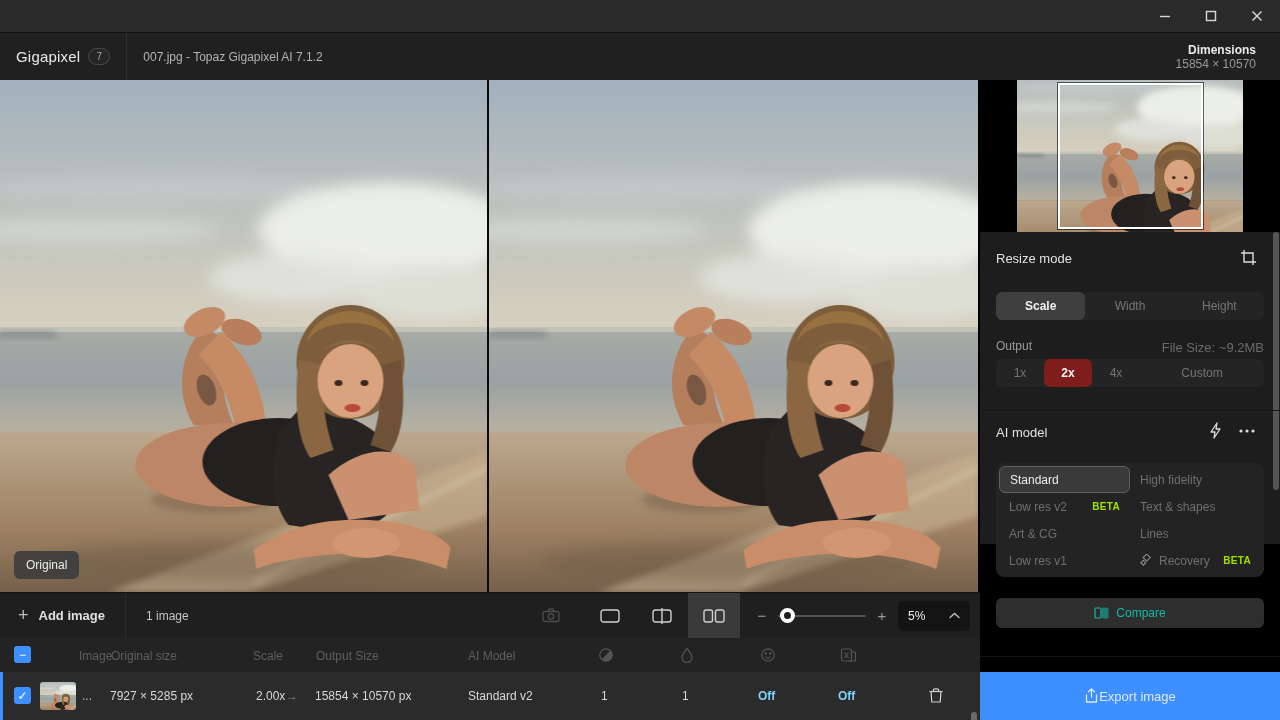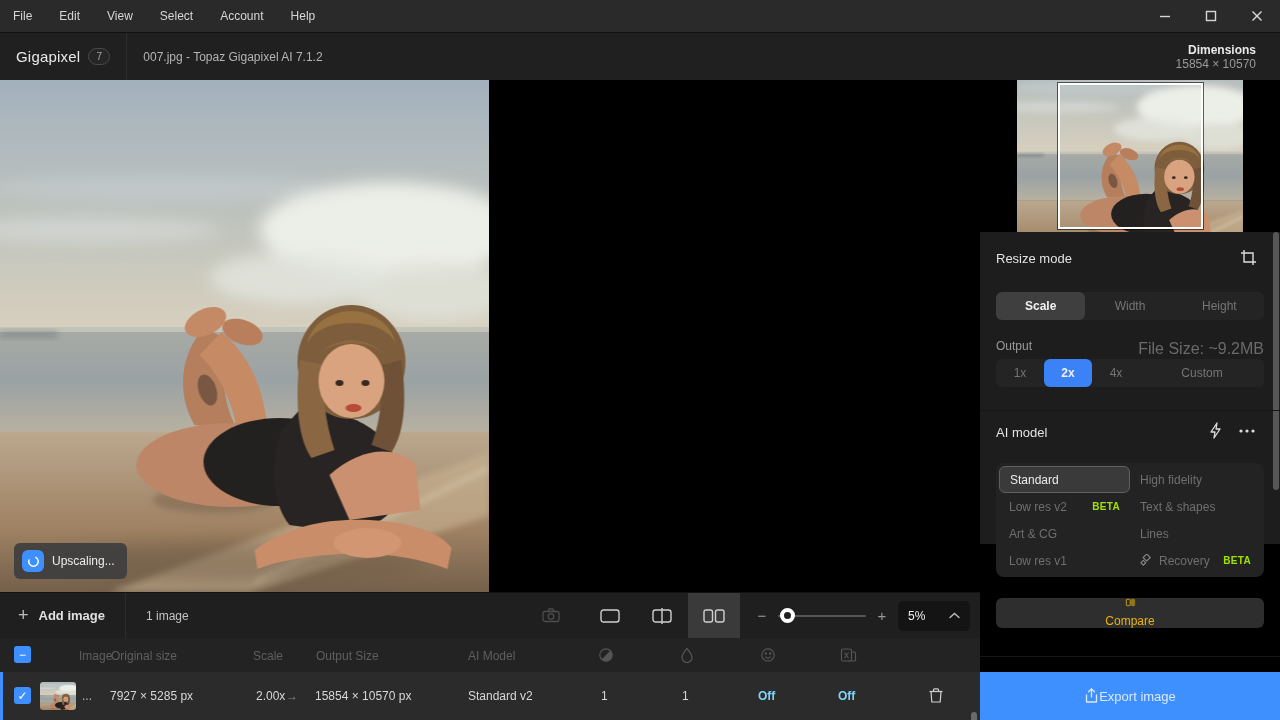--- a/index.html
+++ b/index.html
@@ -41,33 +41,33 @@
   .side-scroll { position:absolute; right:1px; top:152px; width:6px; height:258px; background:#565656; border-radius:3px; }
 
   .section-title { font-size:13px; color:#e2e2e2; }
   .resize-title { left:16px; top:171px; } 
   .seg { left:16px; top:212px; width:268px; height:28px; background:#242424; border-radius:6px; display:flex; }
   .seg-btn { flex:1; display:flex; align-items:center; justify-content:center; font-size:12px; color:#757575; border-radius:6px; }
   .seg-btn.active { background:#3f3f3f; color:#f0f0f0; font-weight:bold; }
   .scale-row { left:16px; top:279px; width:268px; height:28px; background:#242424; border-radius:6px; display:flex; }
   .scale-btn { display:flex; align-items:center; justify-content:center; font-size:12px; color:#757575; border-radius:6px; width:48px; }
   .scale-btn.custom { flex:1; }
-  .scale-btn.active { background:#3b82f6; color:#f0f0f0; font-weight:bold; }
+  .scale-btn.active { background:#7f1d1d; color:#f0f0f0; font-weight:bold; }
   .hr { left:0; width:300px; height:1px; background:#161616; }
   .ai-title { left:16px; top:345px; }
   .icon-btn { color:#dcdcdc; }
   .bolt-btn { left:228px; top:342px; }
   .more-btn { left:258px; top:344px; }
   .model-grid { left:16px; top:383px; width:268px; height:114px; background:#232323; border-radius:8px; padding:3px; display:grid; grid-template-columns:1fr 1fr; grid-auto-rows:27px; }
   .model-cell { display:flex; align-items:center; padding:0 10px; font-size:12px; color:#6f6f6f; border-radius:6px; gap:6px; }
   .model-cell.selected { background:#3a3a3a; border:1px solid #5f5f5f; color:#ececec; }
   .beta { margin-left:auto; font-size:10px; font-weight:bold; color:#9fe200; letter-spacing:.3px; }
   .beta:empty { display:none; }
   .sparkle { color:#8a8a8a; display:flex; }
-  .compare-btn { left:16px; top:518px; width:268px; height:30px; background:#2e2e2e; border-radius:6px; display:flex; align-items:center; justify-content:center; gap:7px; font-size:12px; color:#eab308;flex-direction:column; }
+  .compare-btn { left:16px; top:518px; width:268px; height:30px; background:#2e2e2e; border-radius:6px; display:flex; align-items:center; justify-content:center; gap:7px; font-size:12px; color:#14b8a6; }
   .export-btn { left:0; top:592px; width:300px; height:48px; background:#3e8fff; display:flex; align-items:center; justify-content:center; gap:0; font-size:13px; color:#dce8f8; }
 
   
   .bottombar { left:0; top:592px; width:980px; height:46px; background:#1f1f1f; border-top:1px solid #131313; display:flex; align-items:center; }
   .add-image { display:flex; align-items:center; gap:10px; padding:0 20px 0 18px; height:100%; font-size:13px; font-weight:bold; color:#e0e0e0; }
   .plus-glyph { font-size:18px; font-weight:normal; color:#bdbdbd; }
   .bb-divider { width:1px; height:46px; background:#2c2c2c; }
   .img-count { font-size:12px; color:#c4c4c4; margin-left:20px; }
   .bb-right { margin-left:auto; display:flex; align-items:center; height:100%; }
   .cam-icon { color:#4d4d4d; margin-right:24px; display:flex; }
@@ -157,28 +157,20 @@
       <path d="M316,280 C326,258 378,258 388,280 C380,266 366,260 352,260 C338,260 324,266 316,280 Z" fill="#8a6742"></path>
       <path d="M308,264 C318,236 386,236 396,264 C393,244 372,231 352,231 C332,231 311,244 308,264 Z" fill="#97713f"></path>
       <ellipse cx="340" cy="303" rx="4" ry="3" fill="#392a21"></ellipse>
       <ellipse cx="366" cy="303" rx="4" ry="3" fill="#392a21"></ellipse>
       <ellipse cx="354" cy="328" rx="8" ry="4" fill="#b84a38"></ellipse>
     </symbol>
   </defs>
 </svg>
 
 <div class="abs menubar">
-  <div class="menu-items">
-    <span class="menu-item">File</span>
-    <span class="menu-item">Edit</span>
-    <span class="menu-item">View</span>
-    <span class="menu-item">Select</span>
-    <span class="menu-item">Account</span>
-    <span class="menu-item">Help</span>
-  </div>
   <div class="win-controls">
     <span class="win-btn">
         <svg width="12" height="12" viewBox="0 0 12 12" fill="none" stroke-width="1.4">
           <line x1="1" y1="6.5" x2="11" y2="6.5"></line>
         </svg>
       </span>
     <span class="win-btn">
         <svg width="12" height="12" viewBox="0 0 12 12" fill="none" stroke-width="1.4">
           <rect x="1.5" y="1.5" width="9" height="9"></rect>
         </svg>
@@ -197,32 +189,32 @@
   <span class="version-badge">7</span>
   <span class="title-divider"></span>
   <span class="doc-title">007.jpg - Topaz Gigapixel AI 7.1.2</span>
   <div class="dims">
     <div class="dims-label">Dimensions</div>
     <div class="dims-value">15854 × 10570</div>
   </div>
 </div>
 
 <div class="abs viewer">
+  <div class="panel left">
+    <svg class="photo-svg">
+        <use href="#beach"></use>
+      </svg>
+    <div class="view-badge">
+      <span>Original</span>
+    </div>
+  </div>
   <div class="panel">
     <svg class="photo-svg">
         <use href="#beach"></use>
       </svg>
-    <div class="view-badge">
-      <span class="spinner-chip">
-        <svg width="13" height="13" viewBox="0 0 14 14" fill="none">
-            <circle cx="7" cy="7" r="5" stroke="#fff" stroke-width="1.6" stroke-dasharray="22 10" stroke-linecap="round" transform="rotate(-60 7 7)"></circle>
-          </svg>
-      </span>
-      <span>Upscaling...</span>
-    </div>
   </div>
 </div>
 
 <div class="abs sidebar">
   <div class="thumb-pane">
     <svg class="thumb-img" preserveAspectRatio="none">
         <use href="#beach"></use>
       </svg>
     <div class="crop-box"></div>
   </div>
@@ -236,21 +228,21 @@
       </svg>
   </span>
 
   <div class="abs seg">
     <div class="seg-btn active">Scale</div>
     <div class="seg-btn">Width</div>
     <div class="seg-btn">Height</div>
   </div>
 
   <div class="abs" style="left:16px; top:259px; font-size:12px; color:#9a9a9a;">Output</div>
-  <div class="abs" style="right:16px; top:260px; font-size:16px; color:#6a6a6a;">File Size: ~9.2MB</div>
+  <div class="abs" style="right:16px; top:260px; font-size:13px; color:#6a6a6a;">File Size: ~9.2MB</div>
 
   <div class="abs scale-row">
     <div class="scale-btn">1x</div>
     <div class="scale-btn active">2x</div>
     <div class="scale-btn">4x</div>
     <div class="scale-btn custom">Custom</div>
   </div>
 
   <div class="abs hr" style="top:330px;"></div>
 

